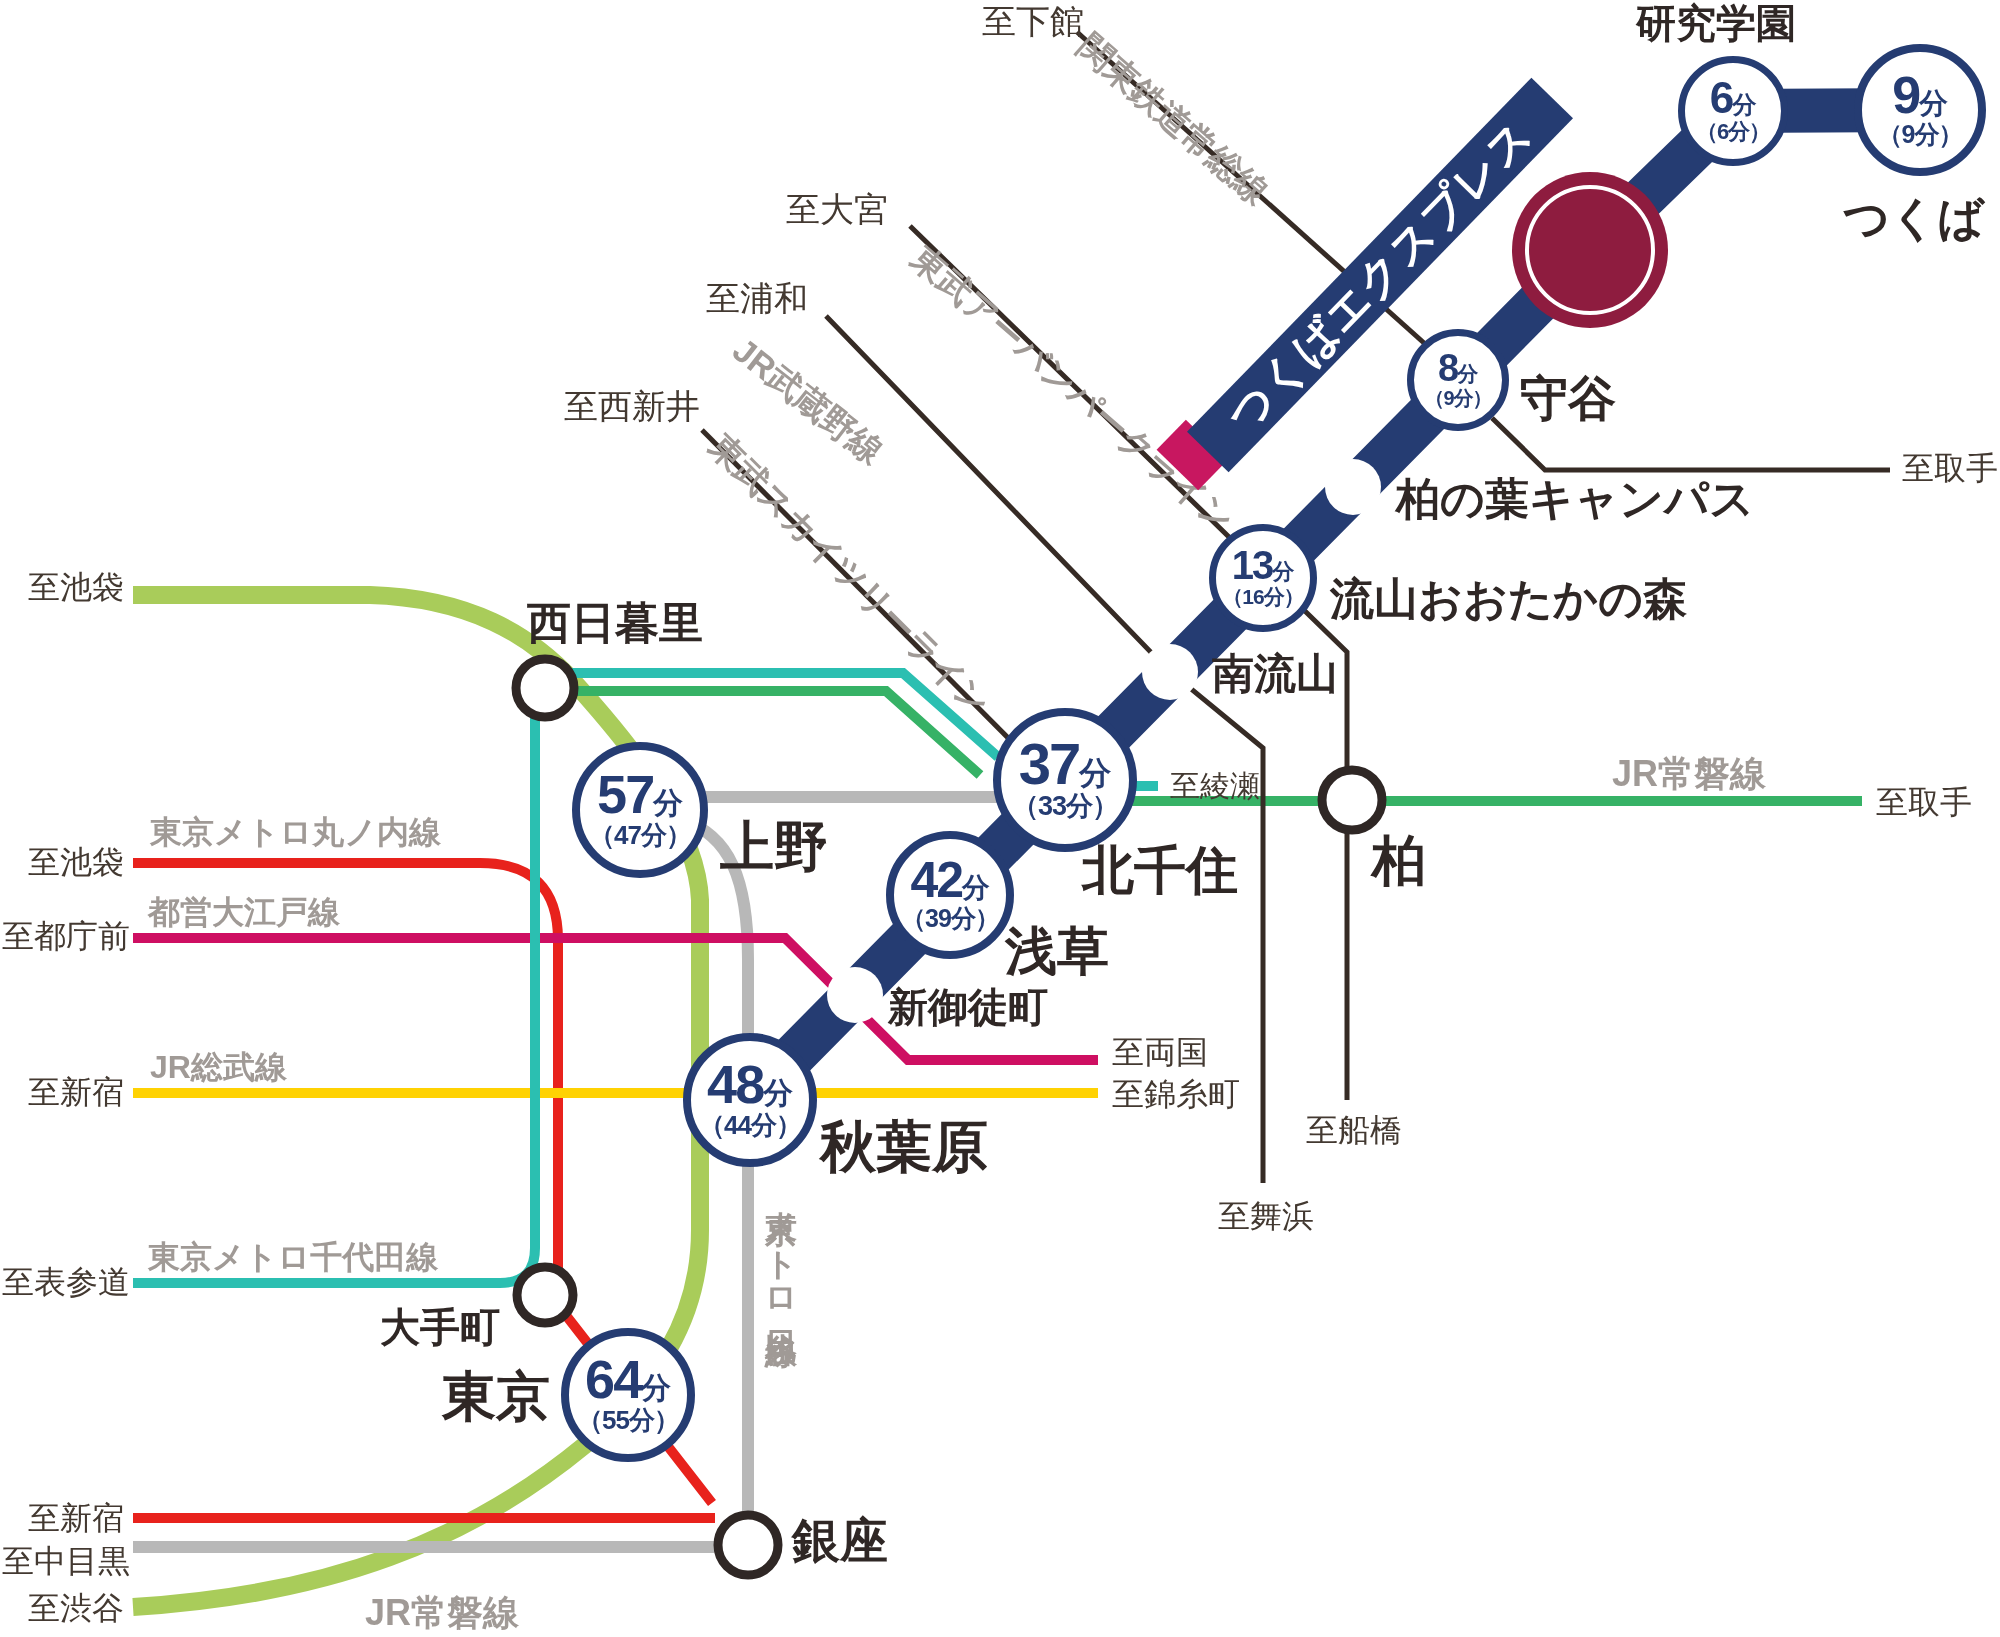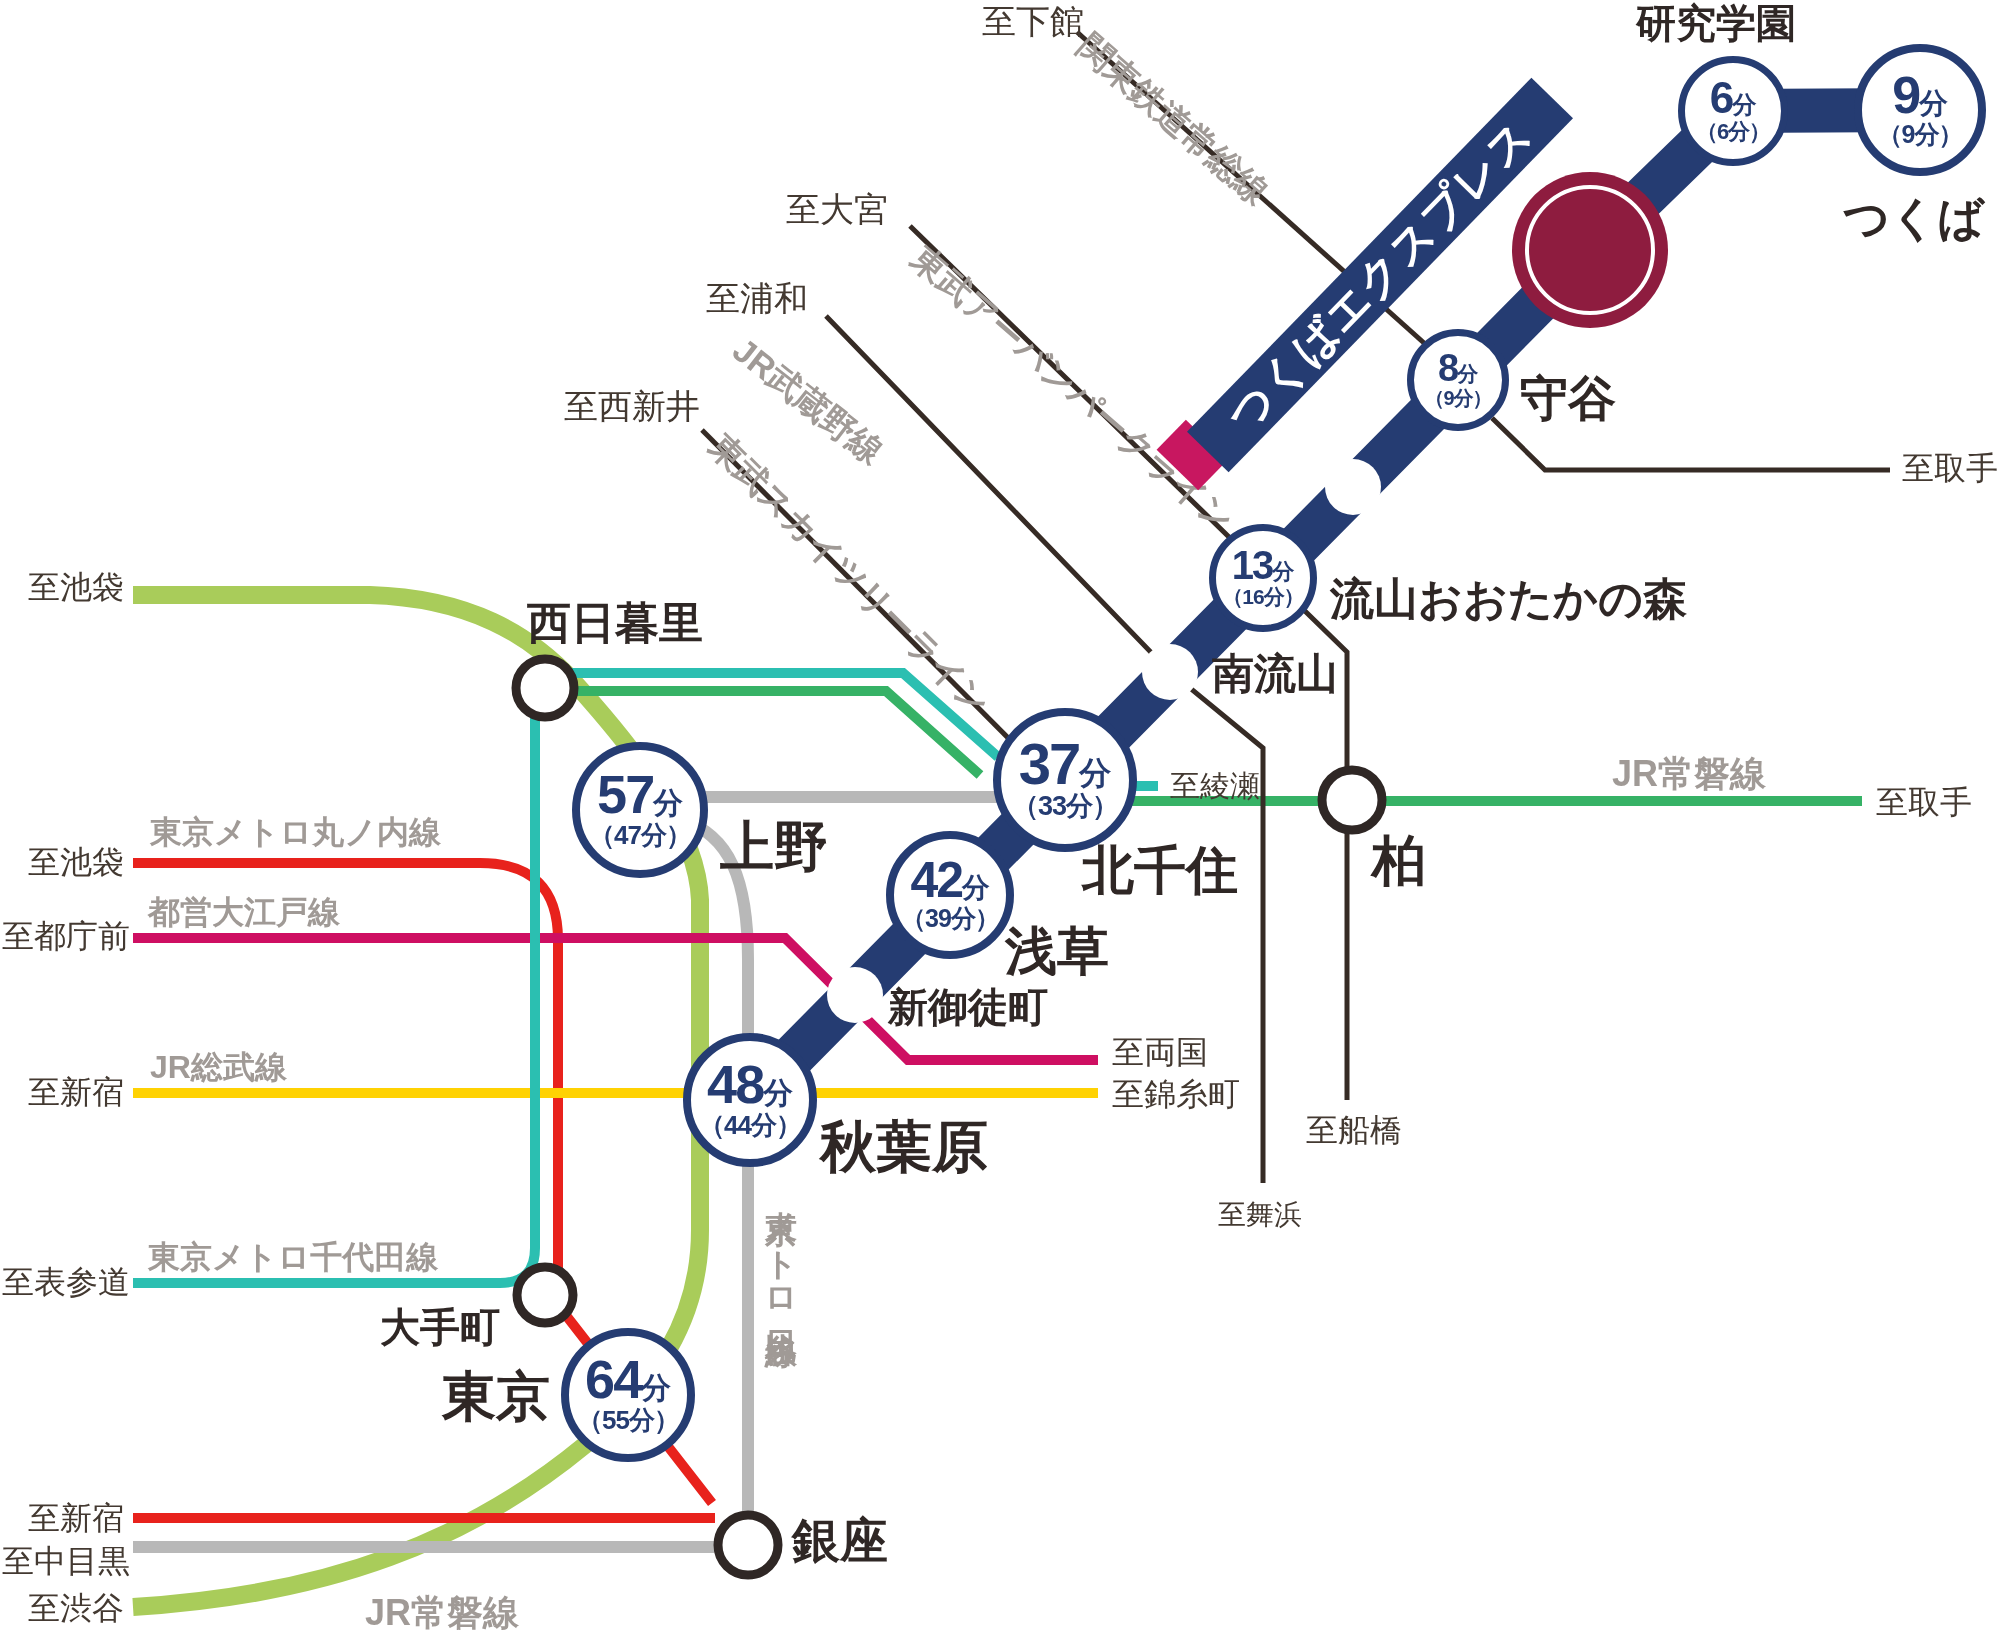--- a/index.html
+++ b/index.html
@@ -138,20 +138,21 @@
     <div class="b1">
         <span class="num">64</span>
         <span class="unit">分</span>
       </div>
     <div class="b2">（55分）</div>
   </div>
 
   <div class="lbl" style="left:1636px;top:2px;font-size:40px">研究学園</div>
   <div class="lbl" style="left:1843px;top:194px;font-size:46px">つくば</div>
   <div class="lbl" style="left:1520px;top:374px;font-size:48px">守谷</div>
+  <div class="lbl" style="left:1396px;top:476px;font-size:44px">柏の葉キャンパス</div>
   <div class="lbl" style="left:1330px;top:576px;font-size:44px">流山おおたかの森</div>
   <div class="lbl" style="left:1212px;top:652px;font-size:42px">南流山</div>
   <div class="lbl" style="left:1372px;top:832px;font-size:54px">柏</div>
   <div class="lbl" style="left:1082px;top:843px;font-size:52px">北千住</div>
   <div class="lbl" style="left:1005px;top:924px;font-size:52px">浅草</div>
   <div class="lbl" style="left:888px;top:986px;font-size:40px">新御徒町</div>
   <div class="lbl" style="left:820px;top:1118px;font-size:56px">秋葉原</div>
   <div class="lbl" style="left:720px;top:818px;font-size:54px">上野</div>
   <div class="lbl" style="left:527px;top:600px;font-size:44px">西日暮里</div>
   <div class="lbl" style="left:380px;top:1306px;font-size:40px">大手町</div>
@@ -169,21 +170,21 @@
   <div class="dest" style="left:982px;top:4px;font-size:34px">至下館</div>
   <div class="dest" style="left:786px;top:192px;font-size:34px">至大宮</div>
   <div class="dest" style="left:706px;top:281px;font-size:34px">至浦和</div>
   <div class="dest" style="left:564px;top:389px;font-size:34px">至西新井</div>
   <div class="dest" style="left:1902px;top:452px;font-size:32px">至取手</div>
   <div class="dest" style="left:1876px;top:786px;font-size:32px">至取手</div>
   <div class="dest" style="left:1170px;top:770px;font-size:30px">至綾瀬</div>
   <div class="dest" style="left:1112px;top:1036px;font-size:32px">至両国</div>
   <div class="dest" style="left:1112px;top:1078px;font-size:32px">至錦糸町</div>
   <div class="dest" style="left:1306px;top:1114px;font-size:32px">至船橋</div>
-  <div class="dest" style="left:1218px;top:1200px;font-size:28px">至舞浜</div>
+  <div class="dest" style="left:1218px;top:1200px;font-size:32px">至舞浜</div>
 
   <div class="lname rot" style="left:1095px;top:28px;font-size:34px;transform:rotate(41deg)">関東鉄道常総線</div>
   <div class="lname rot" style="left:928px;top:240px;font-size:34px;transform:rotate(41deg)">東武アーバンパークライン</div>
   <div class="lname rot" style="left:748px;top:332px;font-size:34px;transform:rotate(38deg)">JR武蔵野線</div>
   <div class="lname rot" style="left:728px;top:428px;font-size:34px;transform:rotate(45deg)">東武スカイツリーライン</div>
   <div class="lname" style="left:1612px;top:755px;font-size:36px">JR常磐線</div>
   <div class="lname" style="left:150px;top:816px;font-size:32px">東京メトロ丸ノ内線</div>
   <div class="lname" style="left:148px;top:896px;font-size:32px">都営大江戸線</div>
   <div class="lname" style="left:150px;top:1051px;font-size:32px">JR総武線</div>
   <div class="lname" style="left:148px;top:1241px;font-size:32px">東京メトロ千代田線</div>

